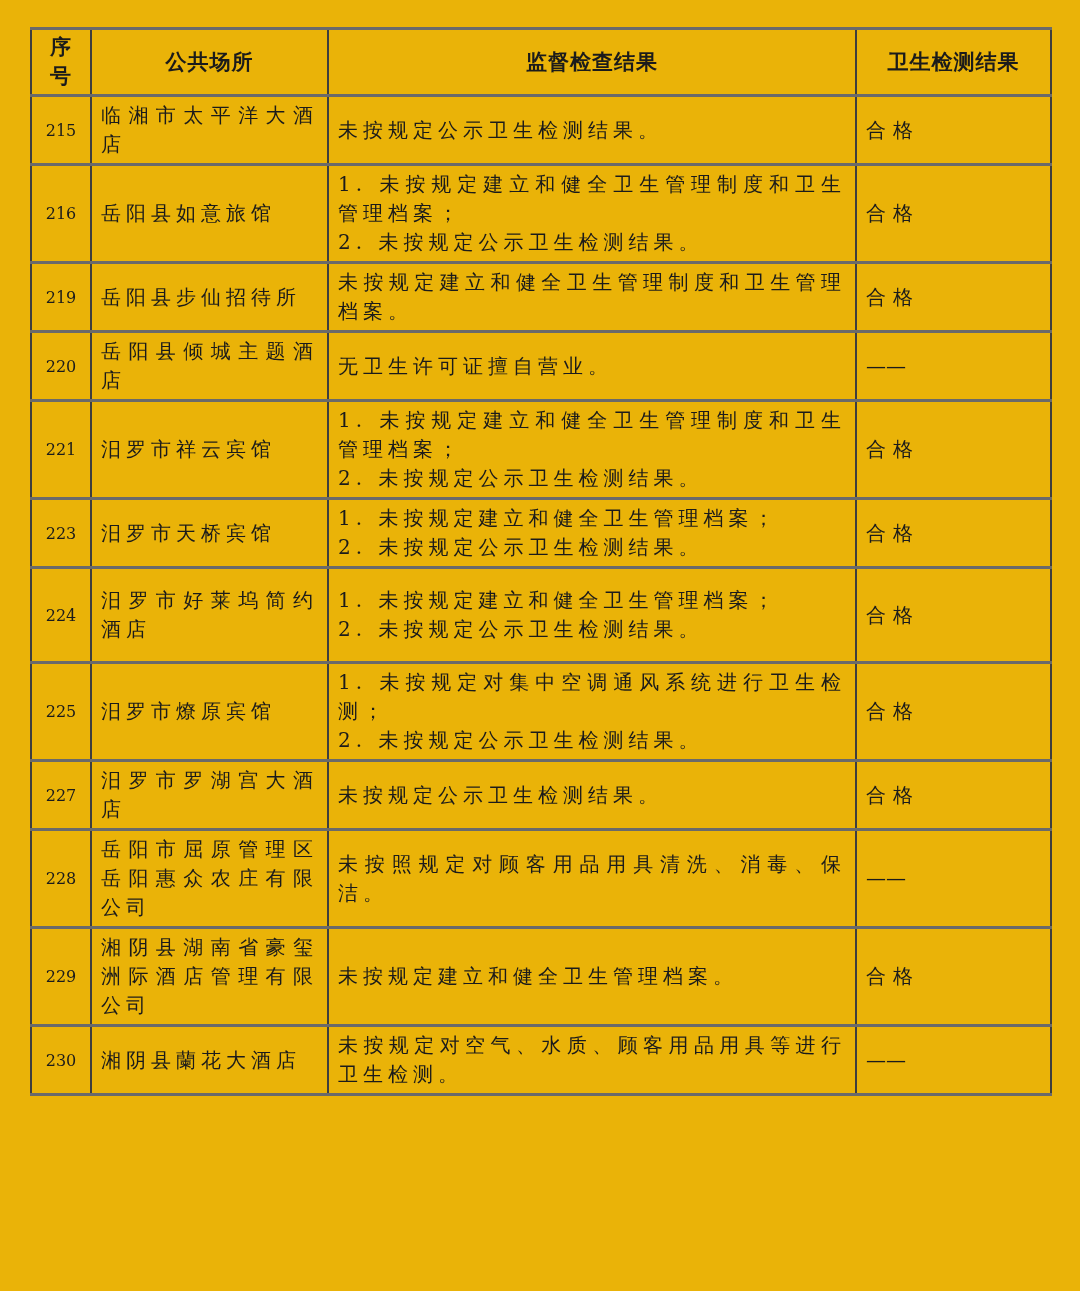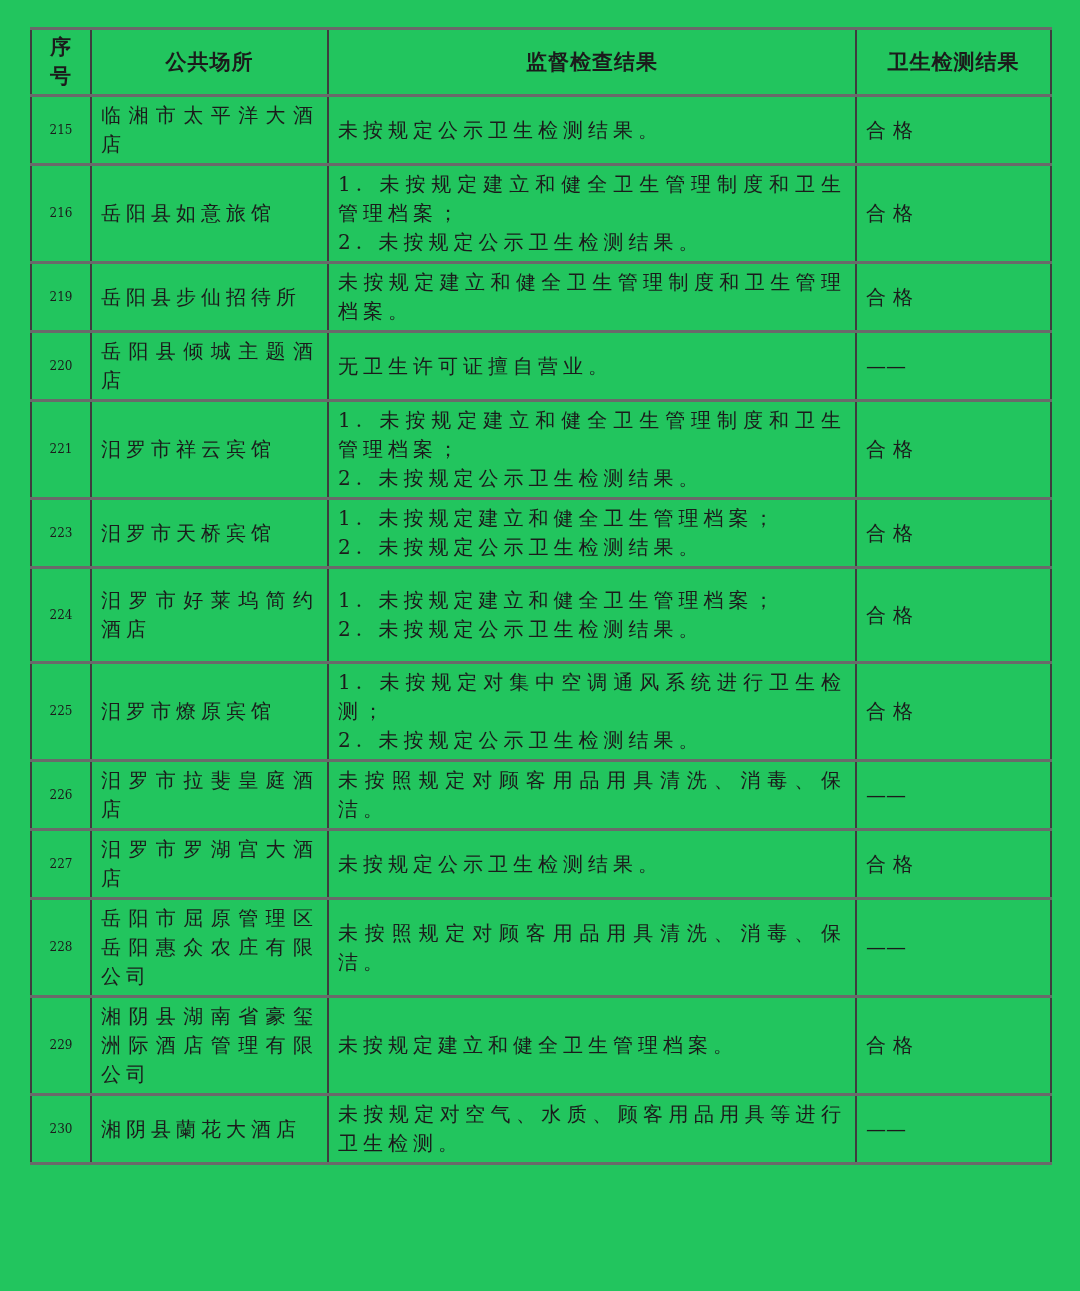--- a/index.html
+++ b/index.html
@@ -4,21 +4,21 @@
 <style>
   html, body {
     margin: 0;
     padding: 0;
     background: #ffffff;
   }
   .sheet {
     position: relative;
     width: 1080px;
     height: 1291px;
-    background: #22c55e;
+    background: #eab308;
     overflow: hidden;
   }
   table.inspection {
     position: absolute;
     left: 30px;
     top: 27px;
     width: 1020px;
     border-collapse: collapse;
     table-layout: fixed;
     color: #1b1b1b;
@@ -46,21 +46,21 @@
   }
   .inspection td {
     font-family: "DejaVu Serif", "Liberation Serif", serif;
     font-size: 20px;
     line-height: 29px;
     padding: 4px 9px;
   }
   td.no-cell {
     text-align: center;
     letter-spacing: 0;
-    font-size: 12px;
+    font-size: 16px;
   }
   td.place-cell, td.result-cell {
     text-align: justify;
     letter-spacing: 5px;
   }
   td.result-cell .result-line {
     margin: 0;
     text-align: justify;
   }
   td.test-cell {
@@ -171,28 +171,20 @@
         <tr>
     <td class="no-cell">225</td>
     <td class="place-cell">汨罗市燎原宾馆</td>
     <td class="result-cell">
             <div class="result-line">1. 未按规定对集中空调通风系统进行卫生检测；</div>
             <div class="result-line">2. 未按规定公示卫生检测结果。</div>
           </td>
     <td class="test-cell">合格</td>
   </tr>
         <tr>
-    <td class="no-cell">226</td>
-    <td class="place-cell">汨罗市拉斐皇庭酒店</td>
-    <td class="result-cell">
-            <div class="result-line">未按照规定对顾客用品用具清洗、消毒、保洁。</div>
-          </td>
-    <td class="test-cell dash">——</td>
-  </tr>
-        <tr>
     <td class="no-cell">227</td>
     <td class="place-cell">汨罗市罗湖宫大酒店</td>
     <td class="result-cell">
             <div class="result-line">未按规定公示卫生检测结果。</div>
           </td>
     <td class="test-cell">合格</td>
   </tr>
         <tr>
     <td class="no-cell">228</td>
     <td class="place-cell">岳阳市屈原管理区岳阳惠众农庄有限公司</td>

